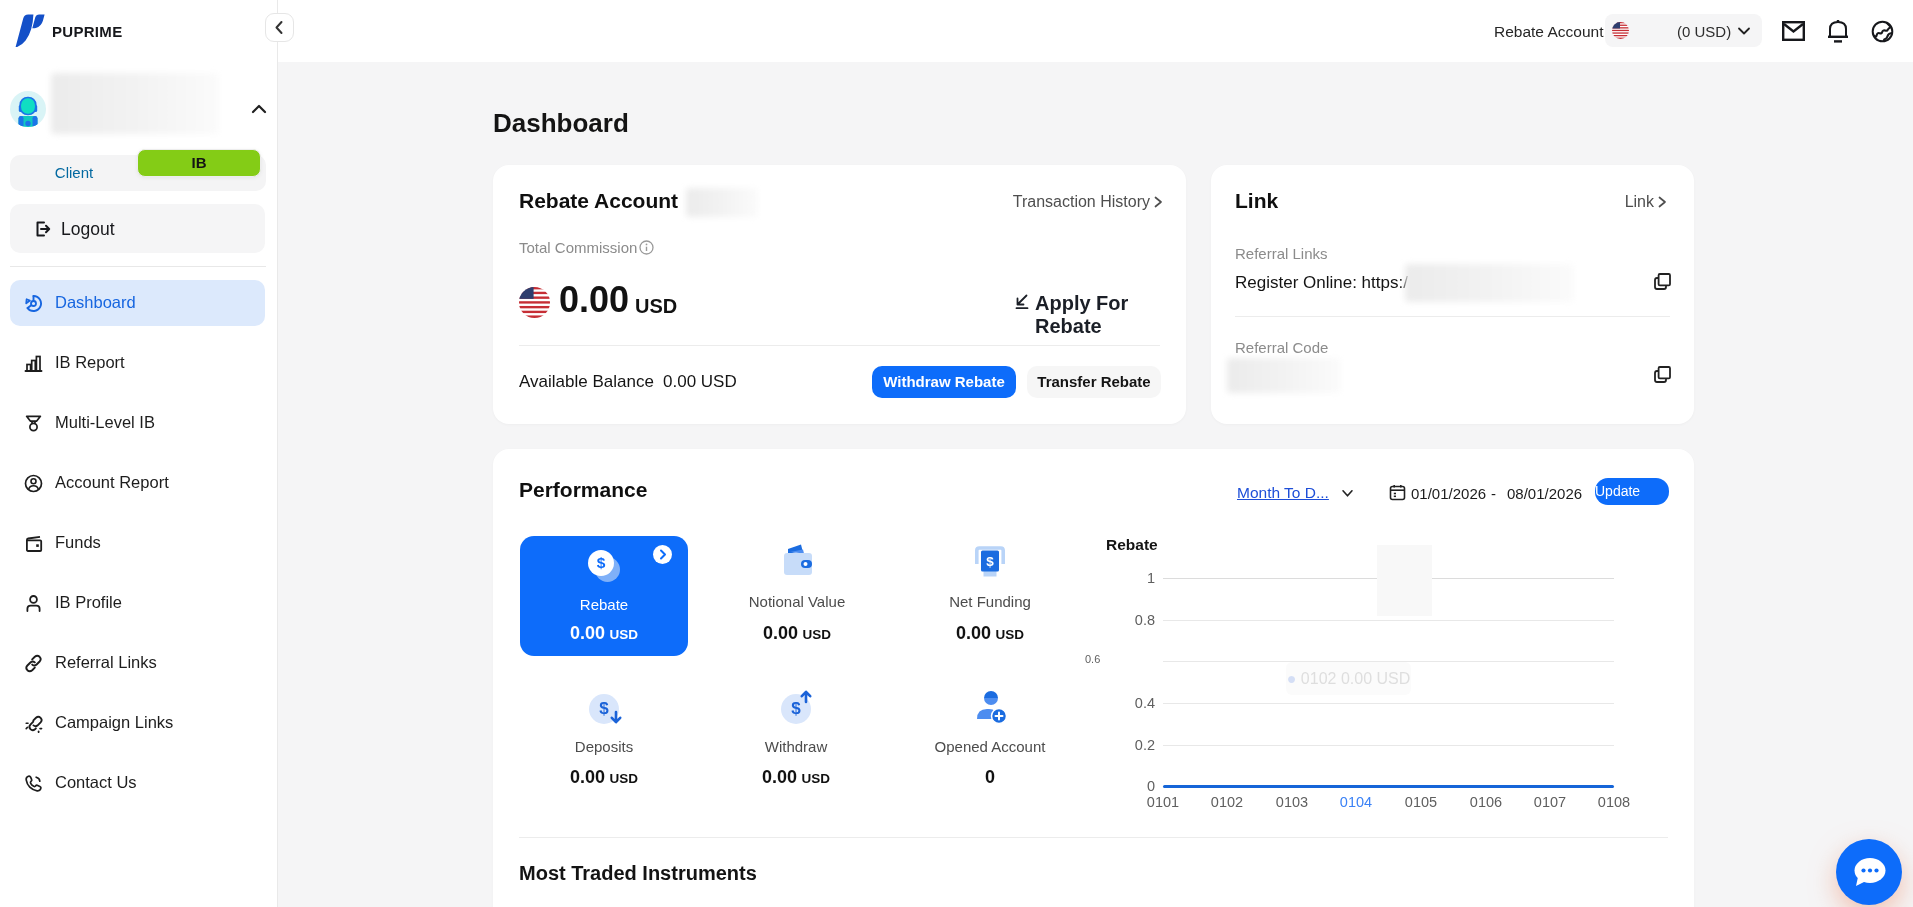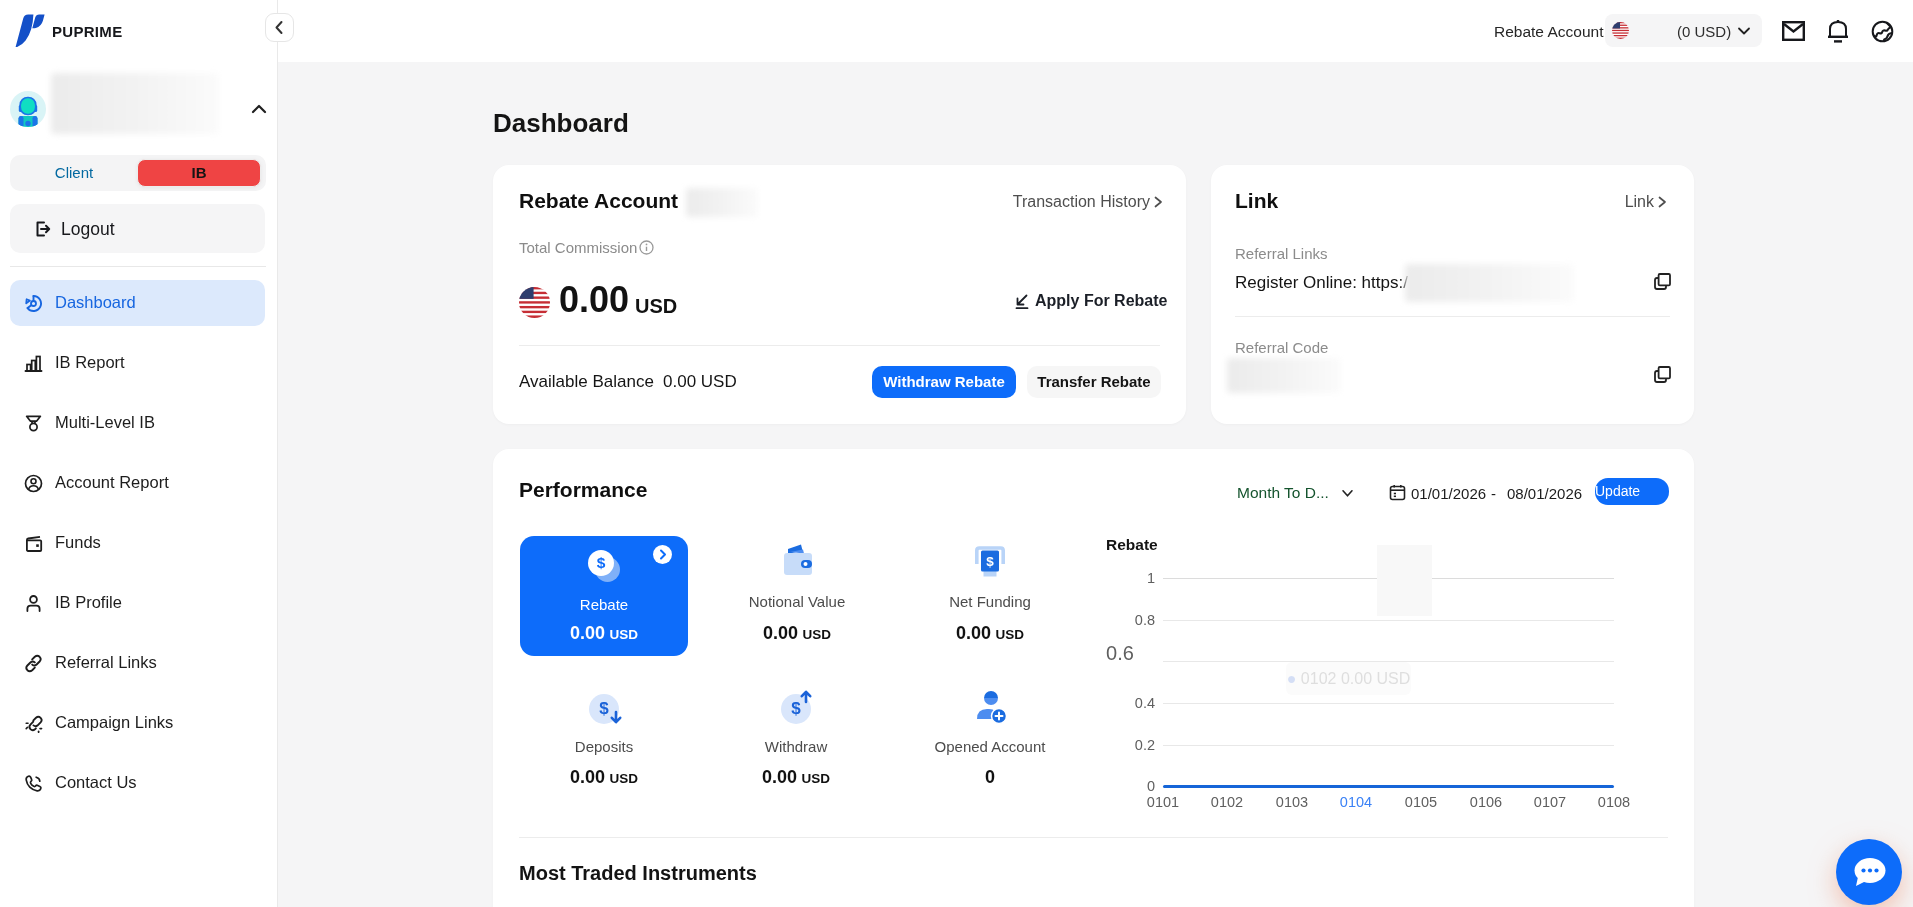--- a/index.html
+++ b/index.html
@@ -33,21 +33,21 @@
       <rect x="10.2" y="6.5" width="15.6" height="17" rx="7.5" fill="#10ddc2" stroke="#1b74e8" stroke-width="1.7"></rect>
     </svg>
   </div>
   <div class="blur abs" style="left:51px;top:73px;width:168px;height:61px;"></div>
   <svg class="abs" style="left:250px;top:101px;" width="18" height="16" viewBox="0 0 18 16">
     <polyline points="3,11 9,5 15,11" fill="none" stroke="#202020" stroke-width="2.2" stroke-linecap="round" stroke-linejoin="round"></polyline>
   </svg>
 
   <div class="abs" style="left:10px;top:155px;width:256px;height:36px;background:#f4f4f5;border-radius:10px;"></div>
   <div class="abs" style="left:10px;top:155px;width:128px;height:36px;line-height:36px;text-align:center;font-size:15px;color:#0369a1;">Client</div>
-  <div class="abs" style="left:137px;top:159px;width:124px;height:28px;background:#ef4444;border:1px solid #ededed;border-radius:8px;line-height:26px;text-align:center;font-size:15px;font-weight:700;color:#141414;box-shadow:0 1px 4px rgba(0,0,0,.06);">IB</div>
+  <div class="abs" style="left:137px;top:149px;width:124px;height:28px;background:#84cc16;border:1px solid #ededed;border-radius:8px;line-height:26px;text-align:center;font-size:15px;font-weight:700;color:#141414;box-shadow:0 1px 4px rgba(0,0,0,.06);">IB</div>
 
   <div class="abs" style="left:10px;top:204px;width:255px;height:49px;background:#f5f5f6;border-radius:10px;"></div>
   <svg class="abs" style="left:33px;top:220px;" width="18" height="18" viewBox="0 0 18 18">
     <path d="M11,2.5 H4.5 V15.5 H11" fill="none" stroke="#17181c" stroke-width="2" stroke-linecap="round" stroke-linejoin="round"></path>
     <path d="M8,9 H16 M13,5.8 L16.2,9 L13,12.2" fill="none" stroke="#17181c" stroke-width="2" stroke-linecap="round" stroke-linejoin="round"></path>
   </svg>
   <div class="abs" style="left:61px;top:219px;font-size:17.5px;color:#17181c;">Logout</div>
 
   <div class="abs" style="left:10px;top:266px;width:256px;height:1px;background:#e8e8e8;"></div>
 
@@ -211,21 +211,21 @@
         </g>
         <rect width="16" height="13" fill="#2e3e6e"></rect>
       </g>
     </svg>
     <div class="abs" style="left:66px;top:114px;font-size:36px;font-weight:700;color:#121212;">0.00</div>
     <div class="abs" style="left:142px;top:130px;font-size:20px;font-weight:700;color:#121212;">USD</div>
     <svg class="abs" style="left:521px;top:128px;" width="16" height="17" viewBox="0 0 16 17">
       <path d="M12.5,2.5 L3.5,11.5 M3.5,5.5 V11.5 H9.5" fill="none" stroke="#1b1f27" stroke-width="1.8" stroke-linecap="round" stroke-linejoin="round"></path>
       <line x1="2.5" y1="15.2" x2="13.5" y2="15.2" stroke="#1b1f27" stroke-width="1.8" stroke-linecap="round"></line>
     </svg>
-    <div class="abs" style="left:542px;top:127px;font-size:16px;font-weight:600;color:#1b1f27;">Apply For Rebate</div>
+    <div class="abs" style="left:542px;top:127px;font-size:20px;font-weight:600;color:#1b1f27;">Apply For Rebate</div>
     <div class="abs" style="left:26px;top:180px;width:641px;height:1px;background:#ececec;"></div>
     <div class="abs" style="left:26px;top:207px;font-size:17px;color:#151515;">Available Balance</div>
     <div class="abs" style="left:170px;top:207px;font-size:17px;color:#151515;">0.00 USD</div>
     <div class="abs" style="left:379px;top:201px;width:144px;height:32px;background:#0d6cfa;border-radius:10px;text-align:center;line-height:32px;color:#fff;font-size:15px;font-weight:700;">Withdraw Rebate</div>
     <div class="abs" style="left:534px;top:201px;width:134px;height:32px;background:#f6f6f6;border-radius:10px;text-align:center;line-height:32px;color:#141414;font-size:15px;font-weight:700;">Transfer Rebate</div>
   </div>
 
   <div class="card" style="left:933px;top:103px;width:483px;height:259px;">
     <div class="abs" style="left:24px;top:24px;font-size:21px;font-weight:700;color:#0f0f0f;">Link</div>
     <div class="abs" style="right:40px;top:28px;font-size:16px;color:#4e4e4e;">Link</div>
@@ -243,21 +243,21 @@
     <div class="abs" style="left:24px;top:174px;font-size:15px;color:#8b8b8b;">Referral Code</div>
     <div class="blur abs" style="left:16px;top:193px;width:114px;height:35px;"></div>
     <svg class="abs" style="left:442px;top:200px;" width="19" height="19" viewBox="0 0 19 19">
       <rect x="5.6" y="2" width="11.4" height="11.4" rx="1.2" fill="none" stroke="#222" stroke-width="1.8"></rect>
       <path d="M13,13.4 V15 Q13,17 11,17 H4 Q2,17 2,15 V8 Q2,6 4,6 H5.6" fill="none" stroke="#222" stroke-width="1.8"></path>
     </svg>
   </div>
 
   <div class="card" style="left:215px;top:387px;width:1201px;height:520px;border-bottom-left-radius:0;border-bottom-right-radius:0;">
     <div class="abs" style="left:26px;top:29px;font-size:21px;font-weight:700;color:#0f0f0f;">Performance</div>
-    <div class="abs" style="left:744px;top:35px;font-size:15.5px;color:#14532d;">Month To D...</div>
+    <div class="abs" style="left:744px;top:35px;font-size:15.5px;color:#1d4ed8;text-decoration:underline;">Month To D...</div>
     <svg class="abs" style="left:848px;top:39px;" width="13" height="11" viewBox="0 0 13 11">
         <polyline points="2,2.8 6.5,7.8 11,2.8" fill="none" stroke="#222" stroke-width="1.6" stroke-linecap="round" stroke-linejoin="round"></polyline>
       </svg>
     <svg class="abs" style="left:896px;top:35px;" width="17" height="17" viewBox="0 0 17 17">
       <rect x="1.5" y="2.5" width="14" height="13" rx="2" fill="none" stroke="#222" stroke-width="1.6"></rect>
       <line x1="1.5" y1="6.2" x2="15.5" y2="6.2" stroke="#222" stroke-width="1.6"></line>
       <line x1="5.2" y1="1" x2="5.2" y2="3.6" stroke="#222" stroke-width="1.6"></line>
       <line x1="11.8" y1="1" x2="11.8" y2="3.6" stroke="#222" stroke-width="1.6"></line>
       <line x1="4.8" y1="9.5" x2="7" y2="9.5" stroke="#222" stroke-width="1.6"></line>
       <line x1="4.8" y1="12.3" x2="7" y2="12.3" stroke="#222" stroke-width="1.6"></line>
@@ -318,21 +318,21 @@
       <path d="M5,30 Q5,20 15,20 H17 Q25,20 25,28 V30 Z" fill="#4d8df0"></path>
       <circle cx="27" cy="27" r="7.5" fill="#1b6ce0" stroke="#fff" stroke-width="1.5"></circle>
       <path d="M27,23.5 V30.5 M23.5,27 H30.5" stroke="#fff" stroke-width="2" stroke-linecap="round"></path>
     </svg>
     <div class="abs" style="left:397px;top:289px;width:200px;text-align:center;font-size:15px;color:#4c4c4c;">Opened Account</div>
     <div class="abs" style="left:397px;top:318px;width:200px;text-align:center;color:#111;font-size:18px;font-weight:700;">0</div>
 
     <div class="abs" style="left:613px;top:87px;font-size:15.5px;font-weight:700;color:#141414;">Rebate</div>
     <div class="abs" style="left:592px;top:121px;width:70px;text-align:right;font-size:14.5px;color:#5f5f5f;">1</div>
     <div class="abs" style="left:592px;top:163px;width:70px;text-align:right;font-size:14.5px;color:#5f5f5f;">0.8</div>
-    <div class="abs" style="left:592px;top:193px;width:70px;text-align:center;font-size:20px;color:#5f5f5f;">0.6</div>
+    <div class="abs" style="left:592px;top:204px;width:70px;text-align:left;font-size:11px;color:#5f5f5f;">0.6</div>
     <div class="abs" style="left:592px;top:246px;width:70px;text-align:right;font-size:14.5px;color:#5f5f5f;">0.4</div>
     <div class="abs" style="left:592px;top:288px;width:70px;text-align:right;font-size:14.5px;color:#5f5f5f;">0.2</div>
     <div class="abs" style="left:592px;top:329px;width:70px;text-align:right;font-size:14.5px;color:#5f5f5f;">0</div>
     <div class="abs" style="left:670px;top:129px;width:451px;height:1px;background:#dcdcdc;"></div>
     <div class="abs" style="left:670px;top:171px;width:451px;height:1px;background:#e8e8e8;"></div>
     <div class="abs" style="left:670px;top:212px;width:451px;height:1px;background:#e8e8e8;"></div>
     <div class="abs" style="left:670px;top:254px;width:451px;height:1px;background:#e8e8e8;"></div>
     <div class="abs" style="left:670px;top:296px;width:451px;height:1px;background:#e8e8e8;"></div>
     <div class="abs" style="left:670px;top:336px;width:451px;height:3px;background:#1565d8;border-radius:2px;"></div>
     <div class="abs" style="left:884px;top:96px;width:55px;height:71px;background:#f8f8f8;"></div>

